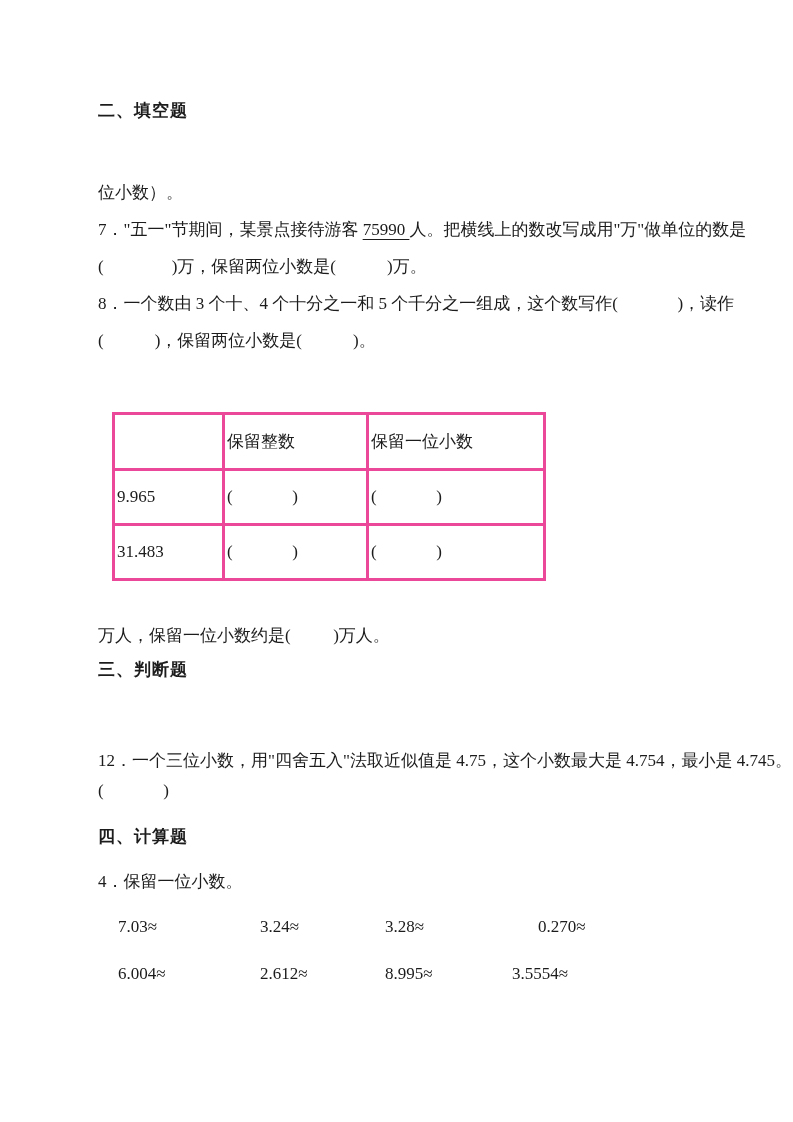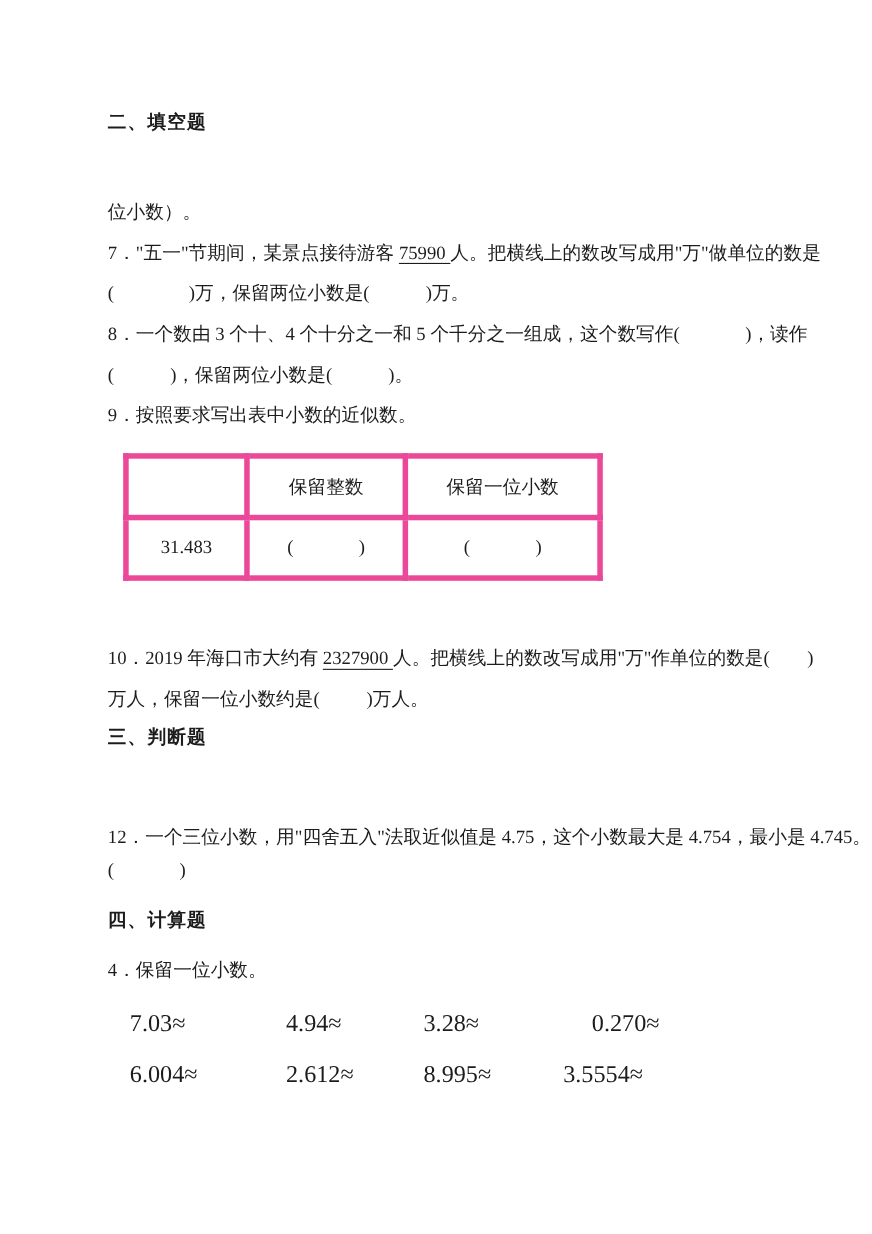--- a/index.html
+++ b/index.html
@@ -23,85 +23,87 @@
   .seg { white-space: pre; }
   .u { text-decoration: underline; text-underline-offset: 4px; }
   table.approx-table {
     position: absolute;
     left: 112px;
     top: 412px;
     border-collapse: collapse;
     table-layout: fixed;
   }
   table.approx-table td {
-    border: 5px solid #ec4899;
-    text-align: center;
+    border: 3px solid #ec4899;
     vertical-align: middle;
     font-size: 17px;
     white-space: pre;
-    padding: 12px;
+    padding: 2px;
   }
   .calc-item {
     position: absolute;
-    font-size: 22px;
+    font-size: 17px;
     white-space: pre;
   }
 </style>
 </head>
 <body>
 
 <div class="page">
 
   <div class="line heading" style="top:101px">二、填空题</div>
 
   <div class="line" style="top:183px">位小数）。</div>
 
   <div class="line" style="top:220px"><span class="seg">7．"五一"节期间，某景点接待游客 </span><span class="seg u">75990 </span><span class="seg">人。把横线上的数改写成用"万"做单位的数是</span></div>
   <div class="line" style="top:257px">(                )万，保留两位小数是(            )万。</div>
 
   <div class="line" style="top:294px">8．一个数由 3 个十、4 个十分之一和 5 个千分之一组成，这个数写作(              )，读作</div>
   <div class="line" style="top:331px">(            )，保留两位小数是(            )。</div>
 
-  <div class="line" style="top:368px">9．按照要求写出表中小数的近似数。</div>
 
   <table class="approx-table">
     <colgroup>
       <col style="width:110px">
       <col style="width:144px">
       <col style="width:177px">
     </colgroup>
     <tbody>
         <tr style="height:56px">
       <td></td>
       <td>保留整数</td>
       <td>保留一位小数</td>
     </tr>
     <tr style="height:55px">
+      <td>9.965</td>
+      <td>(              )</td>
+      <td>(              )</td>
+    </tr>
+    <tr style="height:55px">
       <td>31.483</td>
       <td>(              )</td>
       <td>(              )</td>
     </tr>
   </tbody>
     </table>
 
-  <div class="line" style="top:589px"><span class="seg">10．2019 年海口市大约有 </span><span class="seg u">2327900 </span><span class="seg">人。把横线上的数改写成用"万"作单位的数是(        )</span></div>
   <div class="line" style="top:626px">万人，保留一位小数约是(          )万人。</div>
 
   <div class="line heading" style="top:660px">三、判断题</div>
 
 
   <div class="line" style="top:751px">12．一个三位小数，用"四舍五入"法取近似值是 4.75，这个小数最大是 4.754，最小是 4.745。</div>
   <div class="line" style="top:781px">(              )</div>
 
   <div class="line heading" style="top:827px">四、计算题</div>
 
   <div class="line" style="top:872px">4．保留一位小数。</div>
 
   <span class="calc-item" style="left:118px; top:917px">7.03≈</span>
-  <span class="calc-item" style="left:260px; top:917px">4.94≈</span>
+  <span class="calc-item" style="left:260px; top:917px">3.24≈</span>
   <span class="calc-item" style="left:385px; top:917px">3.28≈</span>
   <span class="calc-item" style="left:538px; top:917px">0.270≈</span>
 
   <span class="calc-item" style="left:118px; top:964px">6.004≈</span>
   <span class="calc-item" style="left:260px; top:964px">2.612≈</span>
   <span class="calc-item" style="left:385px; top:964px">8.995≈</span>
   <span class="calc-item" style="left:512px; top:964px">3.5554≈</span>
 
 </div>
 

